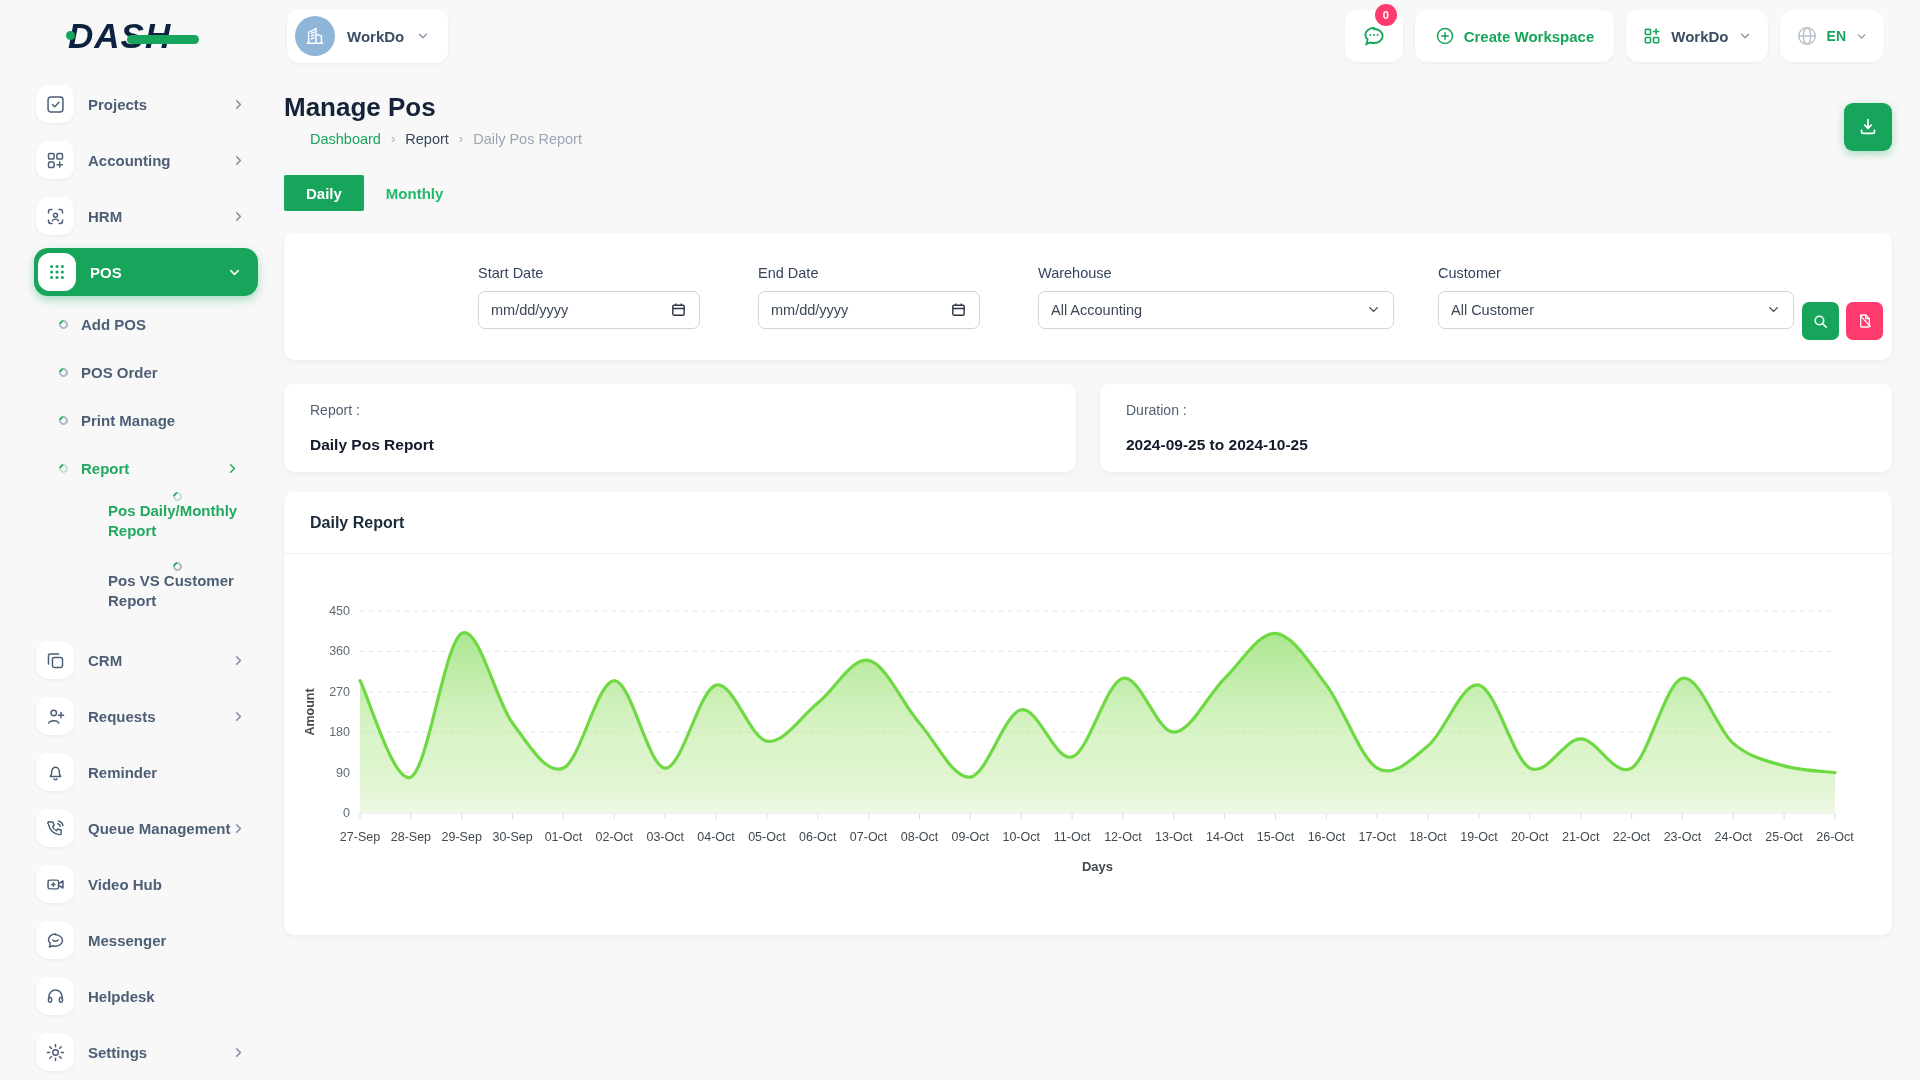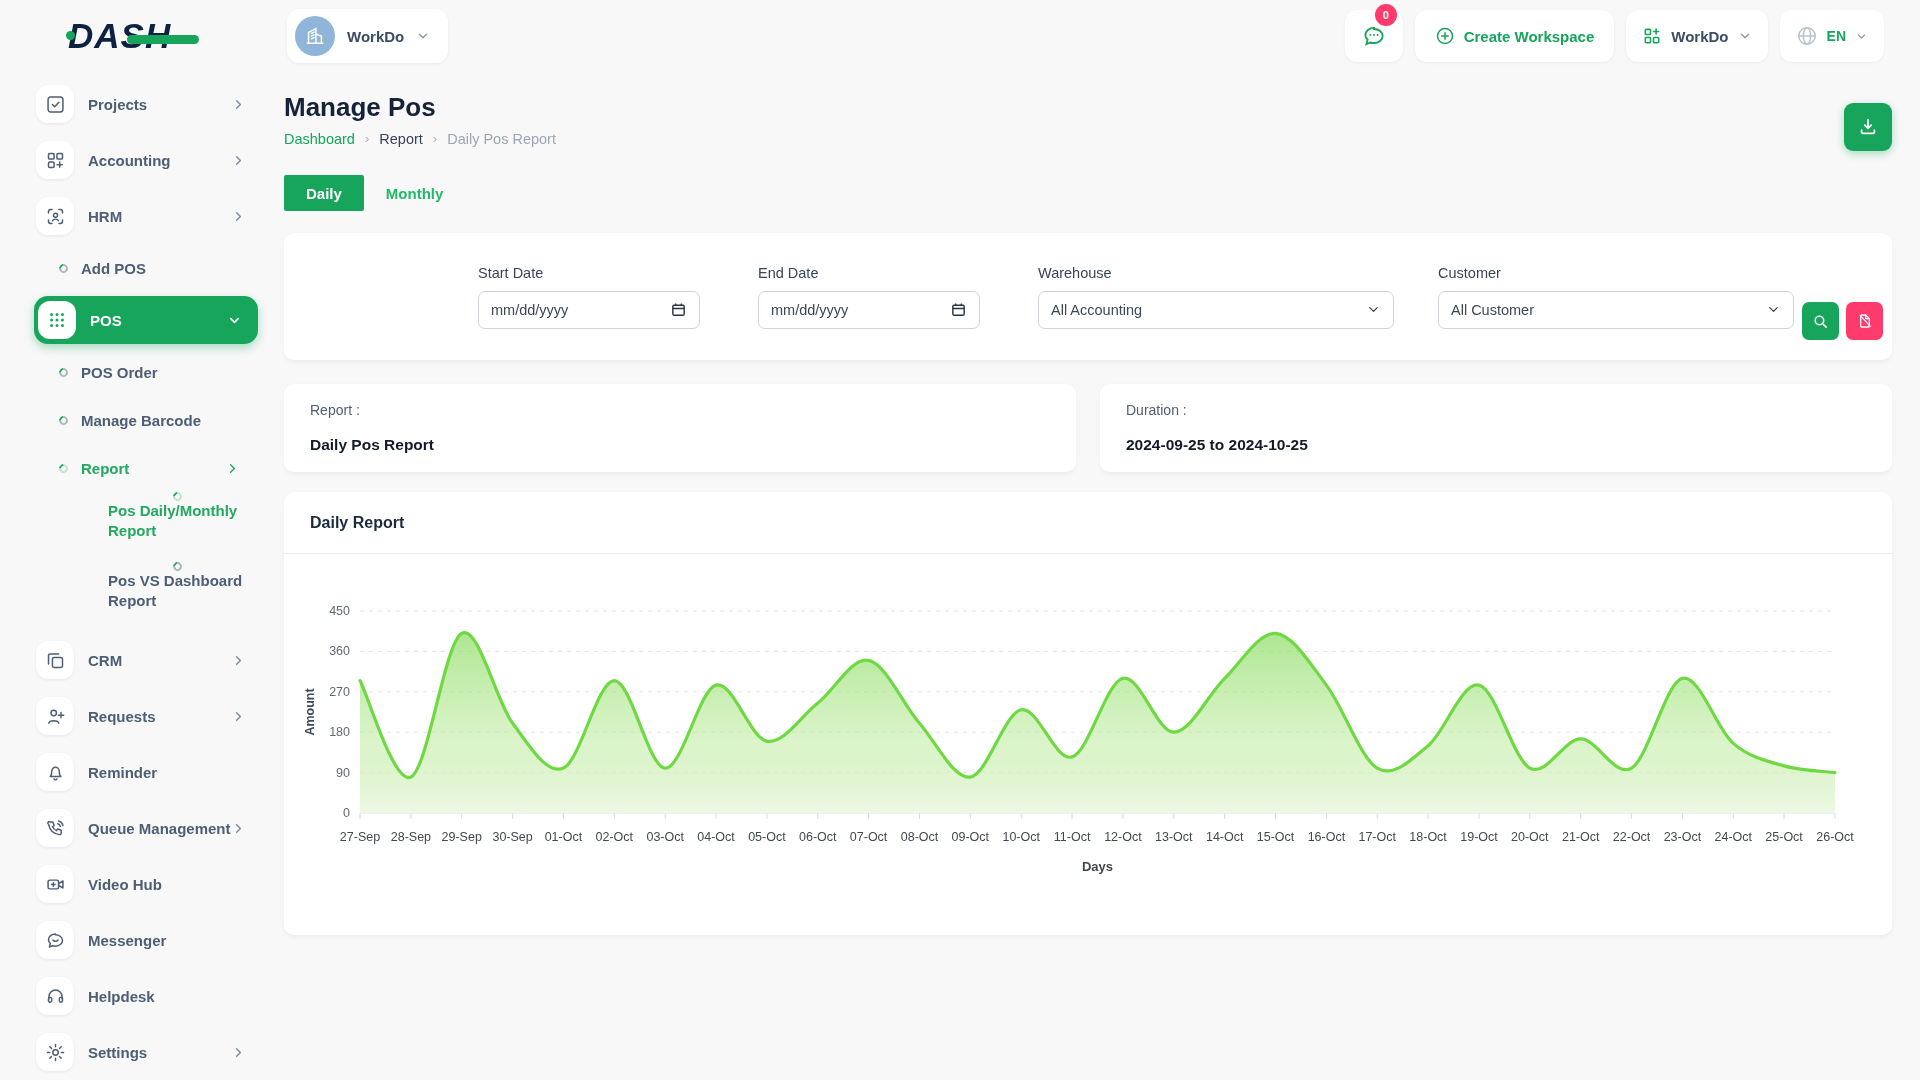--- a/index.html
+++ b/index.html
@@ -43,21 +43,21 @@
   .side-item.lvl1 .side-label { margin-left:13px; font-weight:600; }
   .side-item.lvl2 .side-label { margin-left:13px; font-weight:600; width:152px; line-height:1.35; }
   .side-item.hl .side-label { color:#21a95f; }
   .side-item.hl .bullet { border-color:#bfe3cf; border-top-color:#21a95f; }
   .side-item.lvl1 .side-chev { right:36px; color:#21a95f; }
 
   
   .main { margin-left:260px; padding:92px 28px 0 24px; }
   .title-row { display:flex; align-items:flex-start; justify-content:space-between; }
   .page-title { font-size:26px; font-weight:700; color:#152238; }
-  .breadcrumb { margin-top:8px; font-size:14.5px; display:flex; align-items:flex-start; gap:10px; }
+  .breadcrumb { margin-top:8px; font-size:14.5px; display:flex; align-items:flex-start; gap:10px;margin-left:26px; }
   .bc-link { color:#17a55b; cursor:pointer; }
   .bc-sep { color:#a6b0bd; font-size:13px; }
   .bc-mid { color:#36455c; cursor:pointer; }
   .bc-cur { color:#9aa6b5; }
   .dl-btn { width:48px; height:48px; margin-top:11px; border-radius:9px; background:#17a55b; display:flex; align-items:center; justify-content:center; cursor:pointer; box-shadow:0 3px 8px rgba(23,165,91,.35); }
   .tabs { margin-top:24px; display:flex; align-items:center; gap:14px; }
   .tab-daily { height:36px; padding:0 22px; border-radius:2px; background:#17a55b; color:#fff; font-size:15px; font-weight:600; display:flex; align-items:center; cursor:pointer; }
   .tab-monthly { color:#21ba68; font-size:15px; font-weight:600; padding:0 8px; cursor:pointer; }
 
   .card { background:#fff; border-radius:10px; box-shadow:0 2px 5px rgba(16,24,40,.05); }
@@ -195,24 +195,20 @@
           <path d="M8.6 16.8c.7-2.4 6.1-2.4 6.8 0"></path>
         </svg>
       </span>
       <span class="side-label">HRM</span>
       <span class="side-chev">
         <svg width="15" height="15" viewBox="0 0 24 24" fill="none" stroke="currentColor" stroke-width="2.3" stroke-linecap="round" stroke-linejoin="round">
           <polyline points="9 6 15 12 9 18"></polyline>
         </svg>
       </span>
     </div>
-    <div class="side-item lvl1">
-      <span class="bullet"></span>
-      <span class="side-label">Add POS</span>
-    </div>
     <div class="side-item lvl0 active-pill">
       <span class="icon-tile">
         <svg width="20" height="20" viewBox="0 0 24 24" fill="currentColor">
           <circle cx="5.5" cy="5.5" r="1.8"></circle>
           <circle cx="12" cy="5.5" r="1.8"></circle>
           <circle cx="18.5" cy="5.5" r="1.8"></circle>
           <circle cx="5.5" cy="12" r="1.8"></circle>
           <circle cx="12" cy="12" r="1.8"></circle>
           <circle cx="18.5" cy="12" r="1.8"></circle>
           <circle cx="5.5" cy="18.5" r="1.8"></circle>
@@ -222,42 +218,46 @@
       </span>
       <span class="side-label">POS</span>
       <span class="side-chev">
         <svg width="15" height="15" viewBox="0 0 24 24" fill="none" stroke="currentColor" stroke-width="2.3" stroke-linecap="round" stroke-linejoin="round">
           <polyline points="6 9 12 15 18 9"></polyline>
         </svg>
       </span>
     </div>
     <div class="side-item lvl1">
       <span class="bullet"></span>
-      <span class="side-label">POS Order</span>
+      <span class="side-label">Add POS</span>
     </div>
     <div class="side-item lvl1">
       <span class="bullet"></span>
-      <span class="side-label">Manage Barcode</span>
+      <span class="side-label">POS Order</span>
+    </div>
+    <div class="side-item lvl1">
+      <span class="bullet"></span>
+      <span class="side-label">Print Manage</span>
     </div>
     <div class="side-item lvl1 hl">
       <span class="bullet"></span>
       <span class="side-label">Report</span>
       <span class="side-chev">
         <svg width="15" height="15" viewBox="0 0 24 24" fill="none" stroke="currentColor" stroke-width="2.3" stroke-linecap="round" stroke-linejoin="round">
           <polyline points="9 6 15 12 9 18"></polyline>
         </svg>
       </span>
     </div>
     <div class="side-item lvl2 hl">
       <span class="bullet"></span>
       <span class="side-label">Pos Daily/Monthly Report</span>
     </div>
     <div class="side-item lvl2">
       <span class="bullet"></span>
-      <span class="side-label">Pos VS Dashboard Report</span>
+      <span class="side-label">Pos VS Customer Report</span>
     </div>
     <div class="side-item lvl0">
       <span class="icon-tile">
         <svg width="21" height="21" viewBox="0 0 24 24" fill="none" stroke="currentColor" stroke-width="1.7" stroke-linecap="round" stroke-linejoin="round">
           <rect x="8.5" y="8.5" width="11.5" height="11.5" rx="2"></rect>
           <path d="M15.5 4.5H6a2 2 0 00-2 2v9.5"></path>
         </svg>
       </span>
       <span class="side-label">CRM</span>
       <span class="side-chev">

